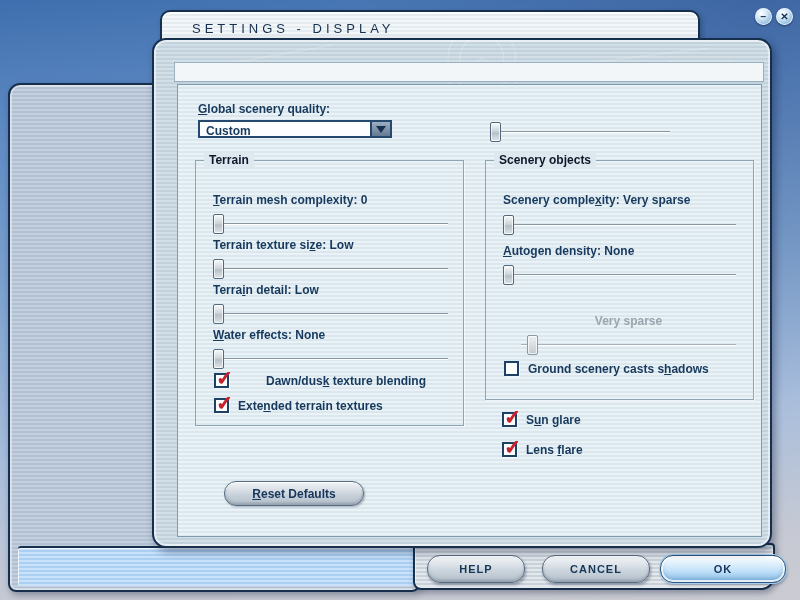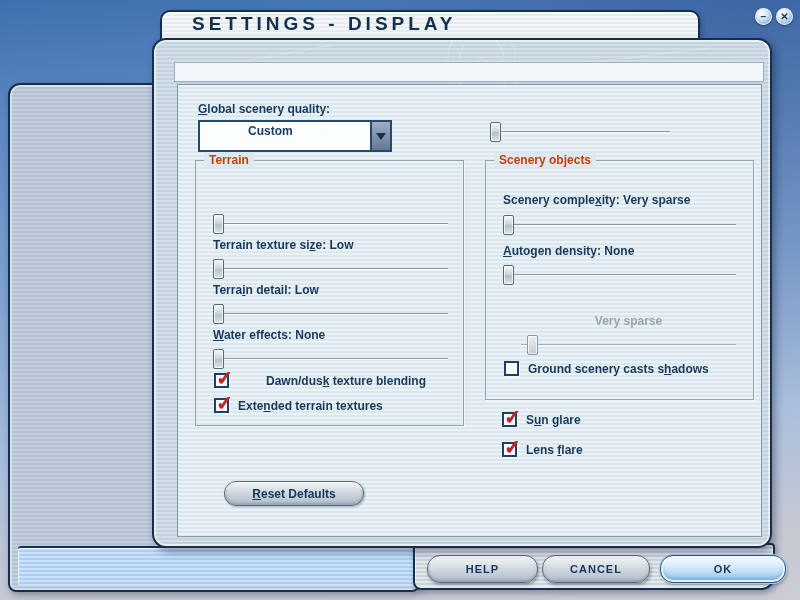--- a/index.html
+++ b/index.html
@@ -38,40 +38,40 @@
   }
   .btn {
     position:absolute; top:10px; height:28px;
     display:flex; align-items:center; justify-content:center;
     border:1px solid #5a6c80; border-radius:13px;
     font-weight:bold; font-size:11px; letter-spacing:1px; color:#16365a;
     background:linear-gradient(180deg,#f7f9fa,#ccd5dd 55%,#b2bec9);
     box-shadow: inset 0 1px 0 rgba(255,255,255,.9), inset 0 -2px 3px rgba(90,110,130,.4), 1px 2px 3px rgba(10,20,50,.35);
     cursor:pointer;
   }
-  .btn-help   { left:12px;  width:111px; }
+  .btn-help   { left:12px;  width:98px; }
   .btn-cancel { left:127px; width:108px; }
   .btn-ok {
     left:245px; width:126px;
     border-color:#2c5a86;
     background:linear-gradient(180deg,#ffffff,#cfe8fb 45%,#8fc4ef);
     box-shadow: inset 0 0 0 2px rgba(255,255,255,.8), inset 0 -3px 5px rgba(60,110,160,.45), 0 0 0 1px #a8cdea, 1px 2px 3px rgba(10,20,50,.35);
   }
 
   
   .title-tab {
     position:absolute; left:160px; top:10px; width:540px; height:44px;
     border:2px solid #152f4d; border-radius:10px;
     background:repeating-linear-gradient(180deg,#f3f7f9 0 2px,#e4ecf0 2px 4px);
     box-shadow: inset 0 2px 0 rgba(255,255,255,.9), 2px 2px 5px rgba(10,20,50,.3);
     z-index:1;
   }
   .title-text {
-    position:absolute; left:30px; top:1px;
-    font-size:19px; font-weight:bold; letter-spacing:4px; color:#14304e;
+    position:absolute; left:30px; top:9px;
+    font-size:13px; font-weight:normal; letter-spacing:4px; color:#14304e;
   }
 
   
   .win-ctl {
     position:absolute; top:8px; width:17px; height:17px; border-radius:50%;
     border:1px solid rgba(240,248,255,.85);
     background:radial-gradient(circle at 35% 28%, #ffffff, #d2e6f7 40%, #8fb8dd 80%, #6d9cc8);
     box-shadow:0 1px 2px rgba(5,15,45,.5);
     display:flex; align-items:center; justify-content:center;
     font-size:10px; font-weight:bold; color:#14304e; line-height:1;
@@ -94,42 +94,42 @@
     background:#f2f6f8; border:1px solid #9ab0be;
   }
   .content-panel {
     position:absolute; left:23px; top:44px; width:585px; height:453px;
     border:1px solid #7e9cae;
     background:repeating-linear-gradient(180deg,#eaf2f6 0 2px,#dae7ee 2px 4px);
   }
 
   
   .dropdown {
-    position:absolute; display:flex; height:32px;
-    border:2px solid #24486e; background:#fbfdfe; cursor:pointer;padding-left:42px;
+    position:absolute; display:flex; height:18px;
+    border:2px solid #24486e; background:#fbfdfe; cursor:pointer;
   }
   .dropdown-value { flex:1; padding:2px 0 0 6px; font-weight:bold; font-size:12px; color:#16395d; }
   .dropdown-btn {
     width:20px; border-left:2px solid #24486e;
     background:linear-gradient(180deg,#9cadc0,#647993);
     display:flex; align-items:center; justify-content:center;
   }
   .dropdown-btn::after {
     content:""; width:0; height:0;
     border-left:5px solid transparent; border-right:5px solid transparent;
     border-top:7px solid #15304e;
   }
 
   .group {
     position:absolute; border:1px solid #8ca6b6;
     box-shadow:1px 1px 0 rgba(255,255,255,.55);
   }
   .group-title {
     position:absolute; top:-8px; left:8px; padding:0 5px;
-    background:#dde9ef; font-weight:bold; font-size:12px; color:#c2410c;
+    background:#dde9ef; font-weight:bold; font-size:12px; color:#0f172a;
   }
 
   .slider { position:absolute; height:20px; cursor:pointer; }
   .slider .track {
     position:absolute; left:0; right:0; top:9px; height:2px;
     background:#f7fafc; border-top:1px solid #8496a2; border-bottom:1px solid #ffffff;
   }
   .slider .thumb {
     position:absolute; top:0; left:0; width:11px; height:20px;
     border:1px solid #52697e; border-radius:2px;
@@ -209,20 +209,21 @@
   </div>
 
   <div class="slider" style="left:336px;top:82px;width:180px;">
     <div class="track"></div>
     <div class="thumb" style="left: 0%;"></div>
   </div>
 
   <div class="group" style="left:41px;top:120px;width:269px;height:266px;">
     <span class="group-title">Terrain</span>
 
+    <span class="lbl" style="position:absolute;left:17px;top:32px;"><span></span><span class="mn">T</span><span>errain mesh complexity: 0</span></span>
     <div class="slider" style="left:17px;top:53px;width:235px;">
       <div class="track"></div>
       <div class="thumb" style="left: 0%;"></div>
     </div>
 
     <span class="lbl" style="position:absolute;left:17px;top:77px;"><span>Terrain texture si</span><span class="mn">z</span><span>e: Low</span></span>
     <div class="slider" style="left:17px;top:98px;width:235px;">
       <div class="track"></div>
       <div class="thumb" style="left: 0%;"></div>
     </div>

